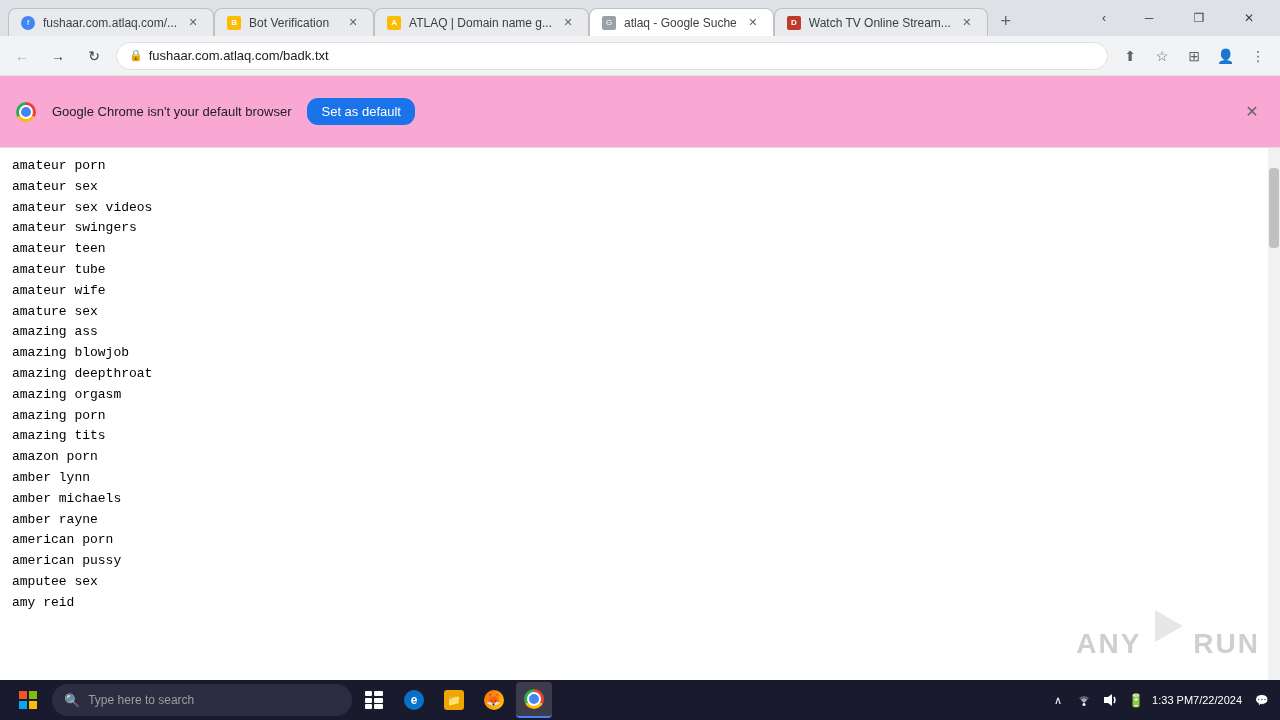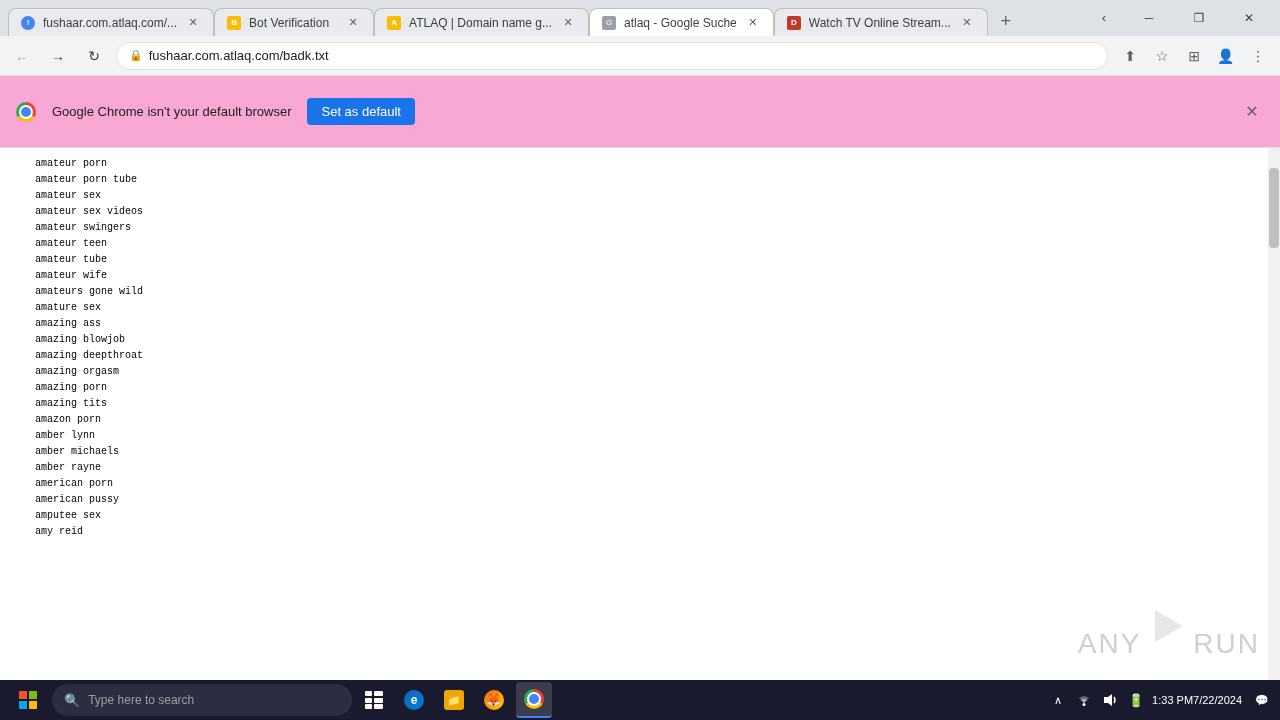--- a/index.html
+++ b/index.html
@@ -181,21 +181,21 @@
       gap: 16px;
       border-bottom: 1px solid #e0e0e0;
       font-size: 13px;
       color: #202124;
     }
 
     .set-default-btn {
       background: #1a73e8;
       color: #fff;
       border: none;
-      border-radius: 4px;
+      border-radius: 11px;
       padding: 6px 14px;
       font-size: 13px;
       cursor: pointer;
       font-weight: 500;
     }
 
     .notif-close {
       margin-left: auto;
       width: 24px;
       height: 24px;
@@ -214,25 +214,24 @@
       display: flex;
       overflow: hidden;
       position: relative;
     }
 
     .page-content {
       flex: 1;
       overflow-y: auto;
       padding: 8px 12px;
       font-family: 'Courier New', Courier, monospace;
-      font-size: 10px;
+      font-size: 13px;
       line-height: 1.6;
       color: #000;
       background: #fff;
-      margin-left: 23px;
     }
 
     .page-content div {
       white-space: pre;
     }
 
     
     .scrollbar {
       width: 12px;
       background: #f1f1f1;
@@ -255,21 +254,21 @@
       bottom: 20px;
       right: 20px;
       opacity: 0.4;
       display: flex;
       align-items: center;
       gap: 6px;
     }
 
     .watermark-text {
       font-size: 28px;
-      font-weight: normal;
+      font-weight: bold;
       color: #888;
       letter-spacing: 2px;
       margin-top: 36px;
     }
 
     .watermark-icon {
       width: 40px;
       height: 40px;
     }
 
@@ -468,28 +467,26 @@
     <div class="chrome-ring"></div>
     <span>Google Chrome isn't your default browser</span>
     <button class="set-default-btn">Set as default</button>
     <div class="notif-close">✕</div>
   </div>
 
   <div class="content-area">
     <div class="page-content" id="page-lines">
 
     <div>amateur porn</div>
-        <div>amateur porn tube</div>
         <div>amateur sex</div>
         <div>amateur sex videos</div>
         <div>amateur swingers</div>
         <div>amateur teen</div>
         <div>amateur tube</div>
         <div>amateur wife</div>
-        <div>amateurs gone wild</div>
         <div>amature sex</div>
         <div>amazing ass</div>
         <div>amazing blowjob</div>
         <div>amazing deepthroat</div>
         <div>amazing orgasm</div>
         <div>amazing porn</div>
         <div>amazing tits</div>
         <div>amazon porn</div>
         <div>amber lynn</div>
         <div>amber michaels</div>

